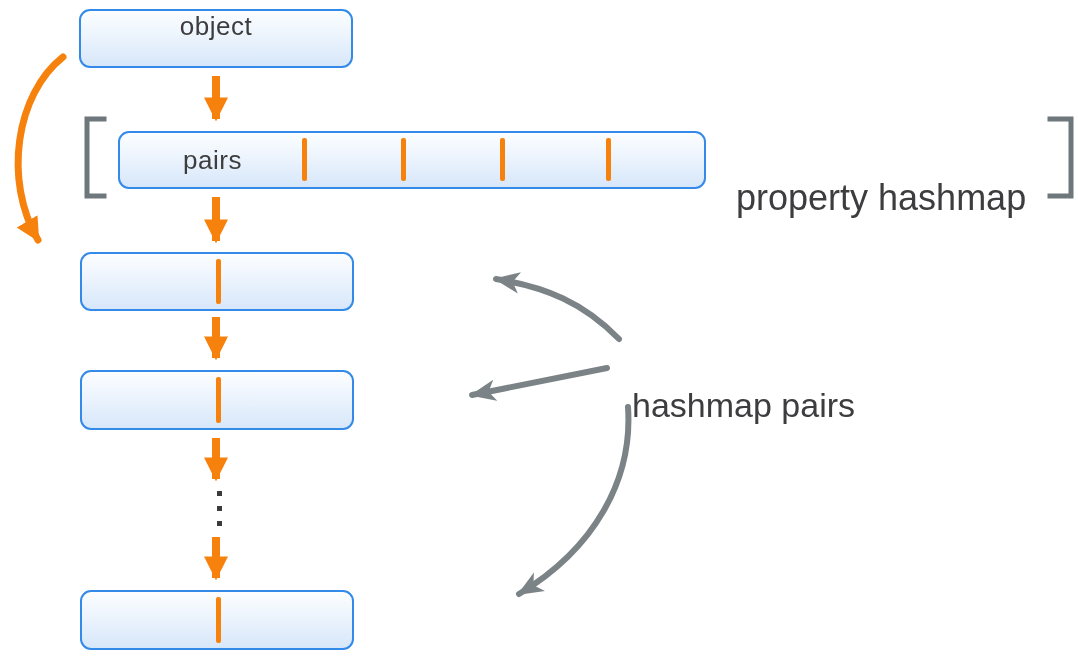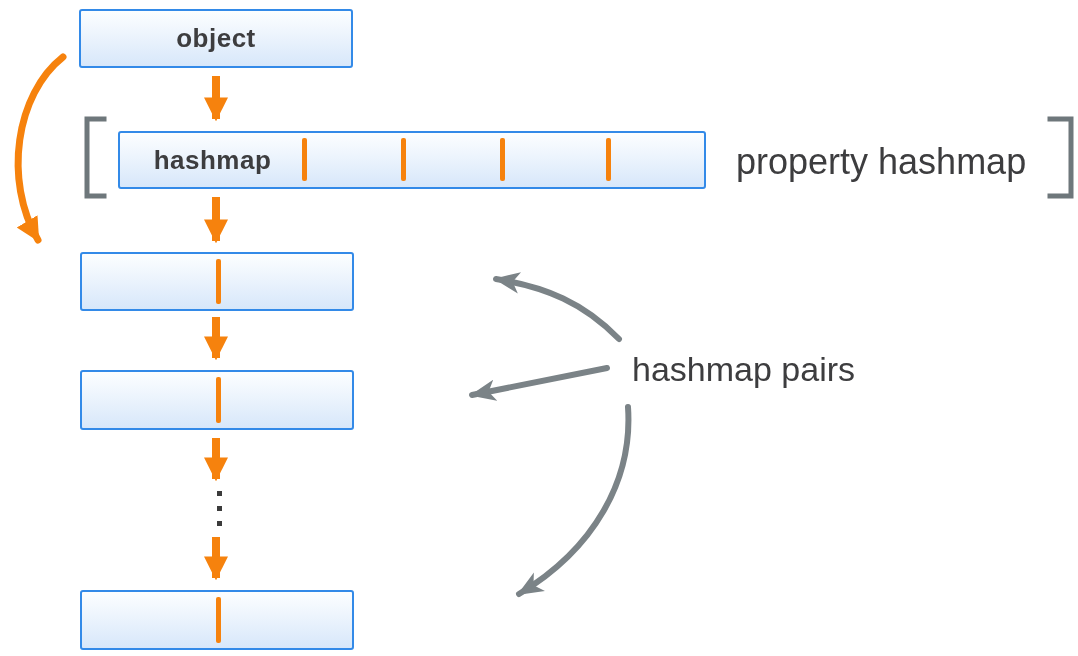--- a/index.html
+++ b/index.html
@@ -15,23 +15,23 @@
   .stage{
     position:relative;width:1078px;height:656px;background:#ffffff;
     font-family:"Liberation Sans","DejaVu Sans",sans-serif;
     color:var(--text-dark);
     overflow:hidden;
   }
   .node{
     position:absolute;
     border:2px solid var(--box-border);
     background:linear-gradient(to bottom,var(--box-fill-top) 0%,#eef5fd 40%,var(--box-fill-bottom) 100%);
-    border-radius:3px;
+    border-radius:11px;
     box-sizing:border-box;
-    display:flex;align-items:center;justify-content:center;font-weight:bold;
+    display:flex;justify-content:center;
   }
   .node-label{
     font-size:26px;
     color:var(--text-dark);
     letter-spacing:0.5px;
   }
   .obj-box{left:79px;top:9px;width:274px;height:59px;}
   .hash-box{left:118px;top:131px;width:588px;height:58px;justify-content:flex-start;}
   .hash-header-cell{
     position:absolute;left:0;top:0;width:185px;height:100%;
@@ -43,20 +43,21 @@
   }
   .pair-box{left:80px;width:274px;height:59px;}
   .pair-divider{
     position:absolute;left:134px;top:5px;bottom:5px;width:5px;
     background:var(--accent-orange);border-radius:2px;
   }
   .caption{
     position:absolute;
     color:var(--text-dark);
     white-space:nowrap;
+    margin-top:36px;
   }
   .caption-hashmap{left:736px;top:141px;font-size:36px;}
   .caption-pairs{left:632px;top:350px;font-size:34px;}
   .dots{
     position:absolute;left:216px;top:491px;width:6px;
     display:flex;flex-direction:column;gap:10px;align-items:center;
   }
   .dots span{width:5px;height:5px;background:#3b3b3b;display:block;}
   svg.overlay{position:absolute;left:0;top:0;width:1078px;height:656px;pointer-events:none;}
   .orange-line{stroke:var(--accent-orange);stroke-width:8;fill:none;stroke-linecap:butt;}
@@ -96,21 +97,21 @@
     <path d="M 607 368 L 472 395" class="gray-line" marker-end="url(#headGray)"></path>
     <path d="M 628 407 C 633 480, 594 549, 519 594" class="gray-line" marker-end="url(#headGray)"></path>
   </svg>
 
   <div class="node obj-box">
     <span class="node-label">object</span>
   </div>
 
   <div class="node hash-box">
     <div class="hash-header-cell">
-      <span class="node-label">hashmap</span>
+      <span class="node-label">pairs</span>
     </div>
     <div class="slot-divider" style="left:182px"></div>
     <div class="slot-divider" style="left:281px"></div>
     <div class="slot-divider" style="left:380px"></div>
     <div class="slot-divider" style="left:486px"></div>
   </div>
 
   <span class="caption caption-hashmap">property hashmap</span>
 
   <div class="node pair-box" style="top:252px">

